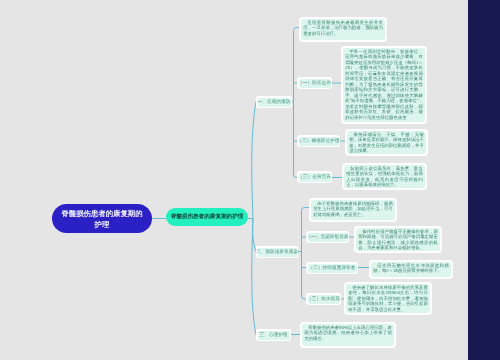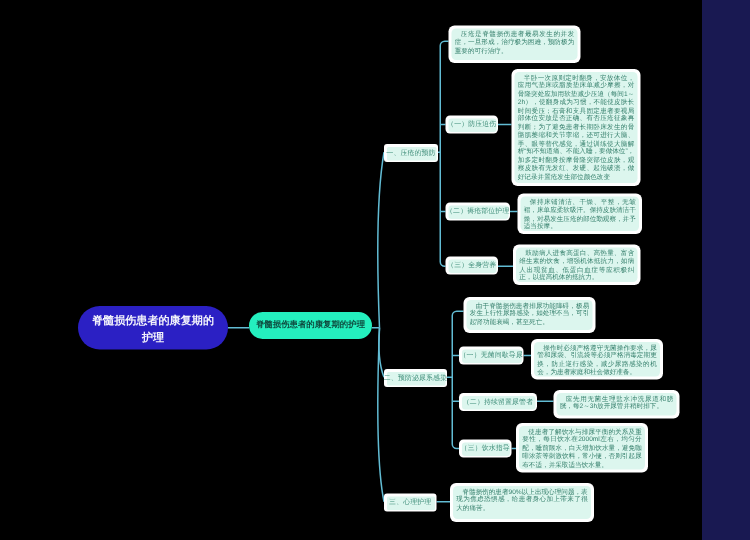--- a/index.html
+++ b/index.html
@@ -1,19 +1,19 @@
 <!DOCTYPE html>
 <html><head>
 <meta charset="utf-8">
 <style>
   html,body{margin:0;padding:0;}
   body{width:500px;height:360px;background:#191952;
        font-family:"Liberation Sans","DejaVu Sans",sans-serif;overflow:hidden;
        -webkit-font-smoothing:antialiased;text-rendering:geometricPrecision;}
-  #stage{position:relative;width:468px;height:360px;background:#000000;}
+  #stage{position:relative;width:468px;height:360px;background:#e5e5e5;}
   svg.lines{position:absolute;left:0;top:0;width:500px;height:360px;pointer-events:none;}
 
   .root-node{position:absolute;left:52px;top:204px;width:100px;height:29px;
      background:#2b20c4;border-radius:15px;color:#f2f2fb;font-size:7.4px;line-height:11px;
      display:flex;align-items:center;justify-content:center;text-align:center;
      padding:0 6px;box-sizing:border-box;font-weight:bold;z-index:3;}
 
   .l1-node{position:absolute;left:166px;top:208px;width:82px;height:18px;
      background:#24efbe;border-radius:9px;color:#0e4a3e;font-size:5.6px;
      display:flex;align-items:center;justify-content:center;text-align:center;

